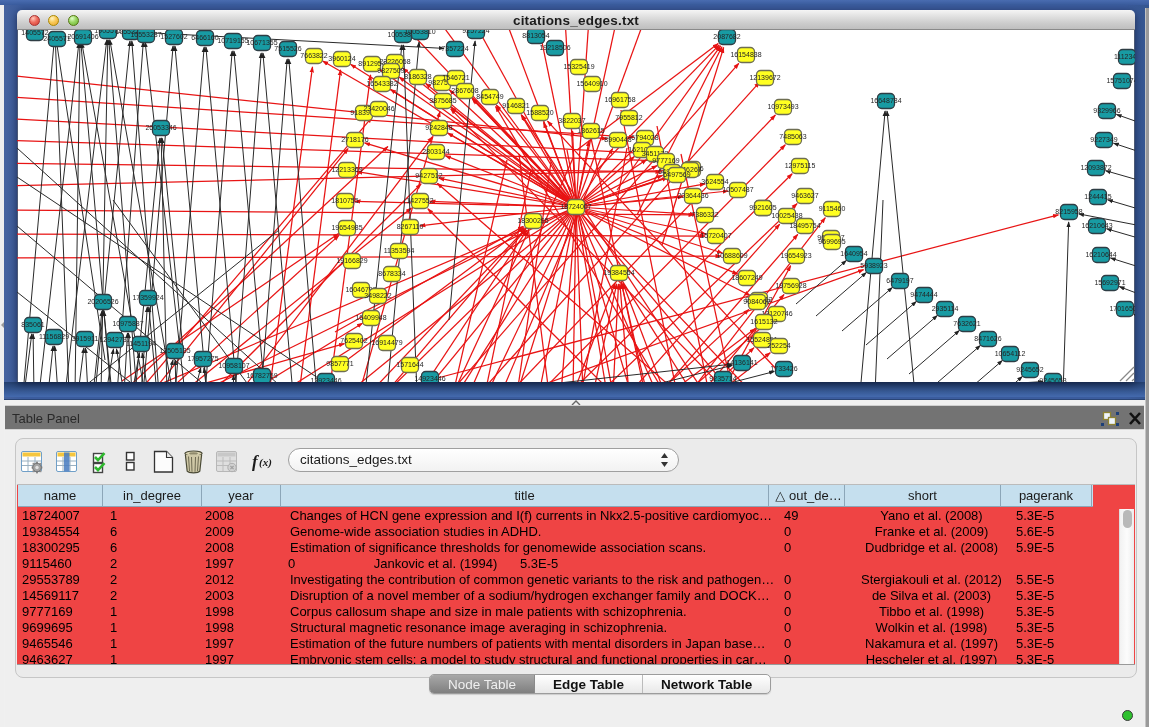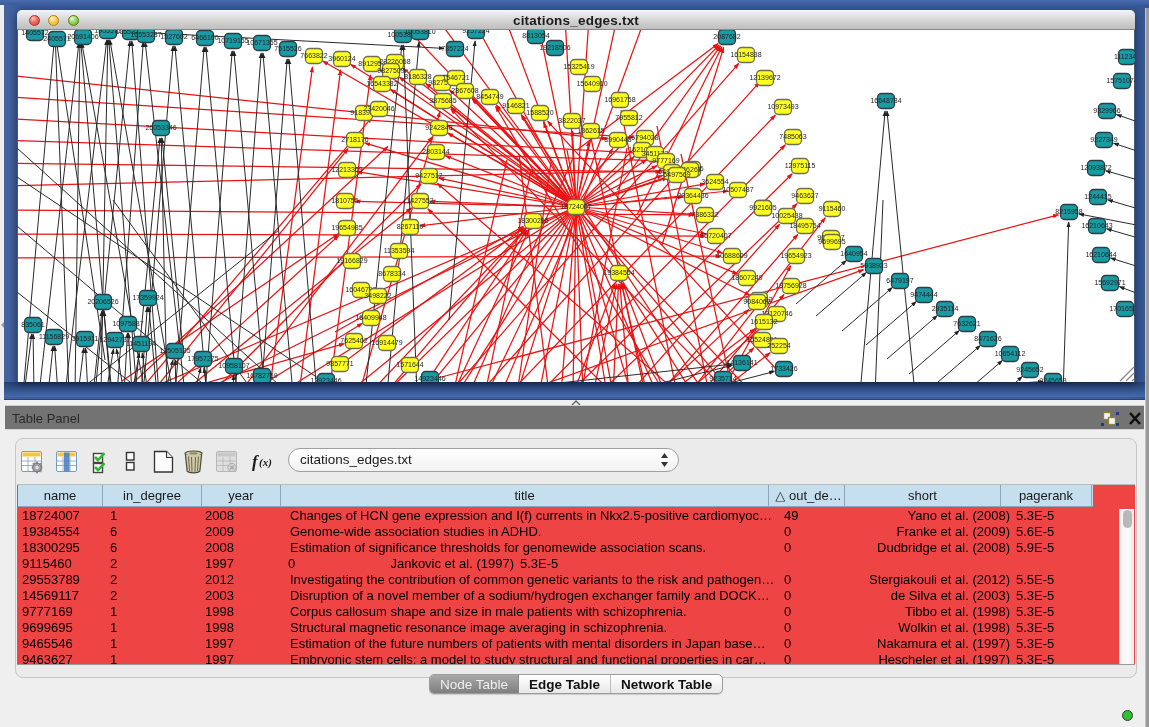--- a/index.html
+++ b/index.html
@@ -55,30 +55,30 @@
   overflow:hidden; white-space:nowrap; flex:none; }
 #thead .h1 { width:85px; } #thead .h2 { width:99px; } #thead .h3 { width:79px; }
 #thead .h4 { width:488px; }
 #thead .h5 { width:76px; text-align:center; padding-left:4px; }
 #thead .h6 { width:156px; } #thead .h7 { width:91px; }
 #tbody { position:absolute; left:1px; top:23px; font-size:13px; color:#000; }
 .trow { display:flex; height:16px; line-height:15px; white-space:nowrap; }
 .trow div { overflow:hidden; }
 .c0 { width:85px; padding-left:4px; } .c1 { width:99px; padding-left:7px; }
 .c2 { width:79px; padding-left:3px; } .c3 { width:488px; padding-left:1px;margin-left:8px; }
-.c4 { width:76px; padding-left:7px; } .c5 { width:157px; text-align:right; }
+.c4 { width:76px; padding-left:7px; } .c5 { width:157px; text-align:center; }
 .c6 { width:91px; padding-left:6px; }
 #vscroll { position:absolute; right:1px; top:24px; width:15px; height:156px;
   background:linear-gradient(90deg,#f2f2f2,#fcfcfc 50%,#ededed); border-left:1px solid #ddd; }
 #vthumb { position:absolute; left:3px; top:1px; width:9px; height:18px; background:#b9b9b9; border-radius:5px; }
 
 #tabs { position:absolute; left:429px; top:674px; height:20px; display:flex;
   border:1px solid #9c9c9c; border-radius:5px; overflow:hidden; font-size:13.5px;
   background:linear-gradient(#ffffff,#e8e8e8); box-shadow:0 1px 1px rgba(0,0,0,.15); }
-#tabs div { line-height:19px; padding:0 10px; }
+#tabs div { line-height:19px; padding:0 18px; }
 #tab1 { background:linear-gradient(#a8a8a8,#7f7f7f); color:#efefef; border-right:1px solid #8a8a8a; }
 #tab2 { color:#111; font-weight:bold; border-right:1px solid #bbb; }
 #tab3 { color:#111; font-weight:bold; }
 
 #mem { position:absolute; right:37px; top:728px; font-size:11.5px; color:#222;font-weight:bold; }
 #memdot { position:absolute; right:16px; top:709.5px; width:11px; height:11px; border-radius:50%;
   background:#2fc12f; border:1px solid #3a3a3a; }
 </style></head>
 <body>
 <div id="stage">
@@ -739,21 +739,21 @@
           <div class="c3">Estimation of significance thresholds for genomewide association scans.</div>
           <div class="c4">0</div>
           <div class="c5">Dudbridge et al. (2008)</div>
           <div class="c6">5.9E-5</div>
         </div>
 <div class="trow">
           <div class="c0">9115460</div>
           <div class="c1">2</div>
           <div class="c2">1997</div>
           <div class="c4">0</div>
-          <div class="c5">Jankovic et al. (1997)</div>
+          <div class="c5">Jankovic et al. (1994)</div>
           <div class="c6">5.3E-5</div>
         </div>
 <div class="trow">
           <div class="c0">29553789</div>
           <div class="c1">2</div>
           <div class="c2">2012</div>
           <div class="c3">Investigating the contribution of common genetic variants to the risk and pathogen…</div>
           <div class="c4">0</div>
           <div class="c5">Stergiakouli et al. (2012)</div>
           <div class="c6">5.5E-5</div>

